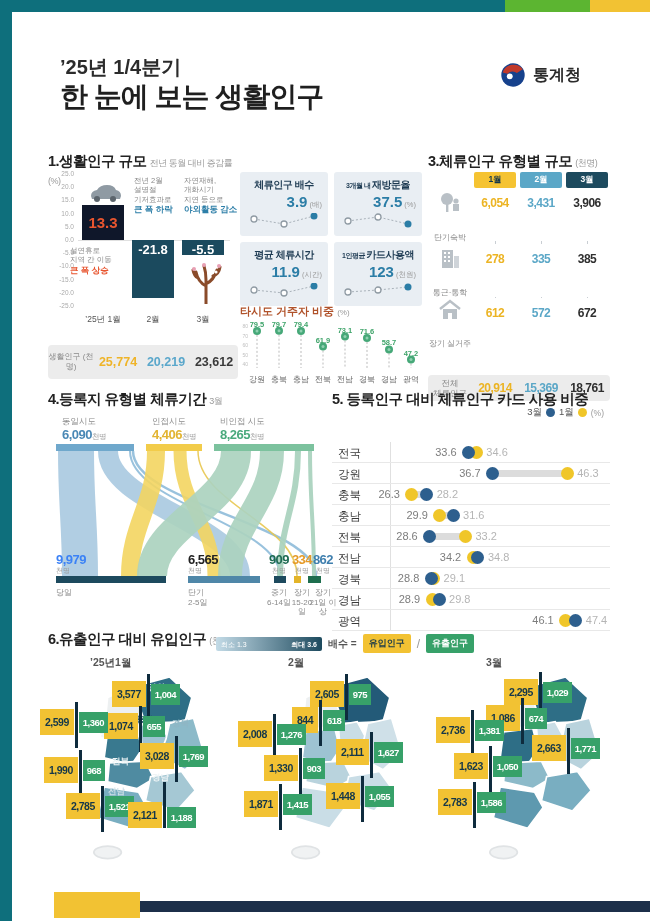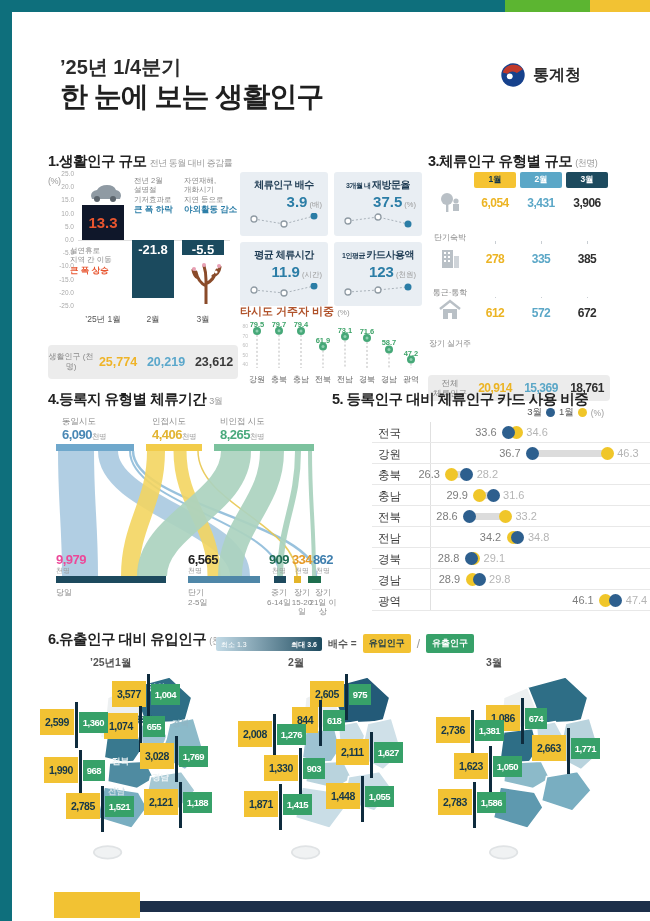--- a/index.html
+++ b/index.html
@@ -58,21 +58,21 @@
   .s3-dash{width:0;border-left:1px dashed #c9ced3;flex:1;margin-top:2px;}
   .s3-total{position:absolute;left:0;top:203px;width:182px;height:26px;background:#ececec;border-radius:4px;display:flex;align-items:center;}
   .src-label{position:absolute;font-size:8.5px;color:#8a8a8a;}
   .src-val{position:absolute;font-size:13px;font-weight:800;letter-spacing:-0.5px;}
   .unit-sm{font-size:7.5px;color:#9a9a9a;font-weight:normal;}
   .dst-val{position:absolute;font-size:13px;font-weight:800;letter-spacing:-0.5px;color:#222;}
   .dst-unit{position:absolute;font-size:7px;color:#9a9a9a;}
   .dst-label{position:absolute;font-size:8px;color:#8a8a8a;line-height:1.2;}
   .s5-legend{position:absolute;right:6px;top:16px;font-size:9.5px;color:#555;display:flex;align-items:center;gap:4px;}
   .dotL{width:9px;height:9px;border-radius:50%;display:inline-block;}
-  .s5-rows{position:absolute;left:0;top:32px;width:278px;margin-left:40px;}
+  .s5-rows{position:absolute;left:0;top:52px;width:278px;}
   .s5-row{position:relative;height:21px;border-bottom:1px solid #e8e8e8;}
   .s5-label{position:absolute;left:6px;top:4px;font-size:11.5px;color:#3a3a3a;}
   .s5-vline{position:absolute;left:58px;top:0;bottom:0;border-left:1px solid #e0e0e0;}
   .s5-conn{position:absolute;top:7px;height:7px;background:#dcdcdc;border-radius:4px;}
   .s5-dot{position:absolute;top:4px;width:13px;height:13px;border-radius:50%;}
   .s5-vleft{position:absolute;top:4px;font-size:11px;color:#7d7d7d;text-align:right;width:34px;}
   .s5-vright{position:absolute;top:4px;font-size:11px;color:#b5b5b5;}
   .s6-legend{position:absolute;top:4px;left:168px;display:flex;align-items:center;gap:6px;}
   .grad{width:106px;height:14px;border-radius:2px;background:linear-gradient(90deg,#c3dbe7,#1d4a5e);
         position:relative;font-size:7px;color:#fff;}
@@ -391,21 +391,21 @@
           <path d="M262,7 C262,60 266,80 266,132" stroke="#abd3bf" stroke-width="4" fill="none" opacity="0.95"></path>
           <rect x="8" y="0" width="78" height="7" fill="#6fa8cc"></rect>
           <rect x="98" y="0" width="56" height="7" fill="#f2cc4a"></rect>
           <rect x="166" y="0" width="100" height="7" fill="#7cc29e"></rect>
           <rect x="8" y="132" width="110" height="7" fill="#1d4a5e"></rect>
           <rect x="140" y="132" width="72" height="7" fill="#4f87a8"></rect>
           <rect x="226" y="132" width="12" height="7" fill="#1d4a5e"></rect>
           <rect x="246" y="132" width="7" height="7" fill="#e3b428"></rect>
           <rect x="260" y="132" width="13" height="7" fill="#1e6e4e"></rect>
         </svg>
-        <div class="dst-val" style="left: 8px; top: 148px; width: 60px; text-align: left; color: #ec4899;">9,979</div>
+        <div class="dst-val" style="left: 8px; top: 148px; width: 60px; text-align: left; color: #3b82f6;">9,979</div>
         <div class="dst-unit" style="left: 8px; top: 162px; width: 60px; text-align: left;">천명</div>
         <div class="dst-label" style="left: 8px; top: 184px; width: 60px; text-align: left;">당일</div>
         <div class="dst-val" style="left: 140px; top: 148px; width: 60px; text-align: left; color: rgb(34, 34, 34);">6,565</div>
         <div class="dst-unit" style="left: 140px; top: 162px; width: 60px; text-align: left;">천명</div>
         <div class="dst-label" style="left: 140px; top: 184px; width: 60px; text-align: left;">단기<br>2-5일</div>
         <div class="dst-val" style="left: 218px; top: 148px; width: 26px; text-align: center; color: rgb(29, 107, 82);">909</div>
         <div class="dst-unit" style="left: 218px; top: 162px; width: 26px; text-align: center;">천명</div>
         <div class="dst-label" style="left: 218px; top: 184px; width: 26px; text-align: center;">중기<br>6-14일</div>
         <div class="dst-val" style="left: 242px; top: 148px; width: 24px; text-align: center; color: rgb(229, 154, 40);">334</div>
         <div class="dst-unit" style="left: 242px; top: 162px; width: 24px; text-align: center;">천명</div>
@@ -554,21 +554,21 @@
           <div class="callout" style="left: -4px; top: 94px;">
             <div class="cin">1,990</div>
             <div class="vbar"></div>
             <div class="cout">968</div>
           </div>
           <div class="callout" style="left: 18px; top: 130px;">
             <div class="cin">2,785</div>
             <div class="vbar"></div>
             <div class="cout">1,521</div>
           </div>
-          <div class="callout" style="left: 96px; top: 126px;">
+          <div class="callout" style="left: 80px; top: 126px; align-items: flex-end;">
             <div class="cin">2,121</div>
             <div class="vbar"></div>
             <div class="cout">1,188</div>
           </div>
         </div>
         <div class="map" style="left: 198px;">
           <div class="map-month">2월</div>
           <div style="position: absolute; left: 8px; top: 14px;"><svg width="172" height="203" viewBox="0 0 100 118">
               <path d="M30,16 L44,10 L52,20 L49,32 L36,34 L29,26 Z" fill="#edf0f1" stroke="#fff" stroke-width="1"></path>
               <path d="M44,10 L66,4 L79,16 L75,30 L52,31 L48,20 Z" fill="#235a78" stroke="#fff" stroke-width="1"></path>
@@ -622,20 +622,25 @@
               <path d="M30,16 L44,10 L52,20 L49,32 L36,34 L29,26 Z" fill="#edf0f1" stroke="#fff" stroke-width="1"></path>
               <path d="M44,10 L66,4 L79,16 L75,30 L52,31 L48,20 Z" fill="#2e6e86" stroke="#fff" stroke-width="1"></path>
               <path d="M49,32 L60,30 L66,41 L59,50 L50,45 Z" fill="#c9dde6" stroke="#fff" stroke-width="1"></path>
               <path d="M30,36 L47,34 L50,46 L44,55 L28,51 Z" fill="#2e6e86" stroke="#fff" stroke-width="1"></path>
               <path d="M66,31 L80,28 L86,48 L75,58 L60,50 L64,40 Z" fill="#b9d3dd" stroke="#fff" stroke-width="1"></path>
               <path d="M31,54 L52,53 L57,63 L47,69 L30,65 Z" fill="#8cbac9" stroke="#fff" stroke-width="1"></path>
               <path d="M28,68 L48,71 L53,80 L44,92 L24,86 Z" fill="#5e99af" stroke="#fff" stroke-width="1"></path>
               <path d="M55,62 L73,59 L81,70 L70,82 L52,76 Z" fill="#79aec1" stroke="#fff" stroke-width="1"></path>
               <ellipse cx="30" cy="106" rx="8" ry="3.6" fill="#f0f2f3" stroke="#e0e3e5"></ellipse>
             </svg></div>
+          <div class="callout" style="left: 60px; top: 16px;">
+            <div class="cin">2,295</div>
+            <div class="vbar"></div>
+            <div class="cout">1,029</div>
+          </div>
           <div class="callout" style="left: 42px; top: 42px;">
             <div class="cin">1,086</div>
             <div class="vbar"></div>
             <div class="cout">674</div>
           </div>
           <div class="callout" style="left: -8px; top: 54px; justify-content: space-between;">
             <div class="cin">2,736</div>
             <div class="vbar"></div>
             <div class="cout">1,381</div>
           </div>

